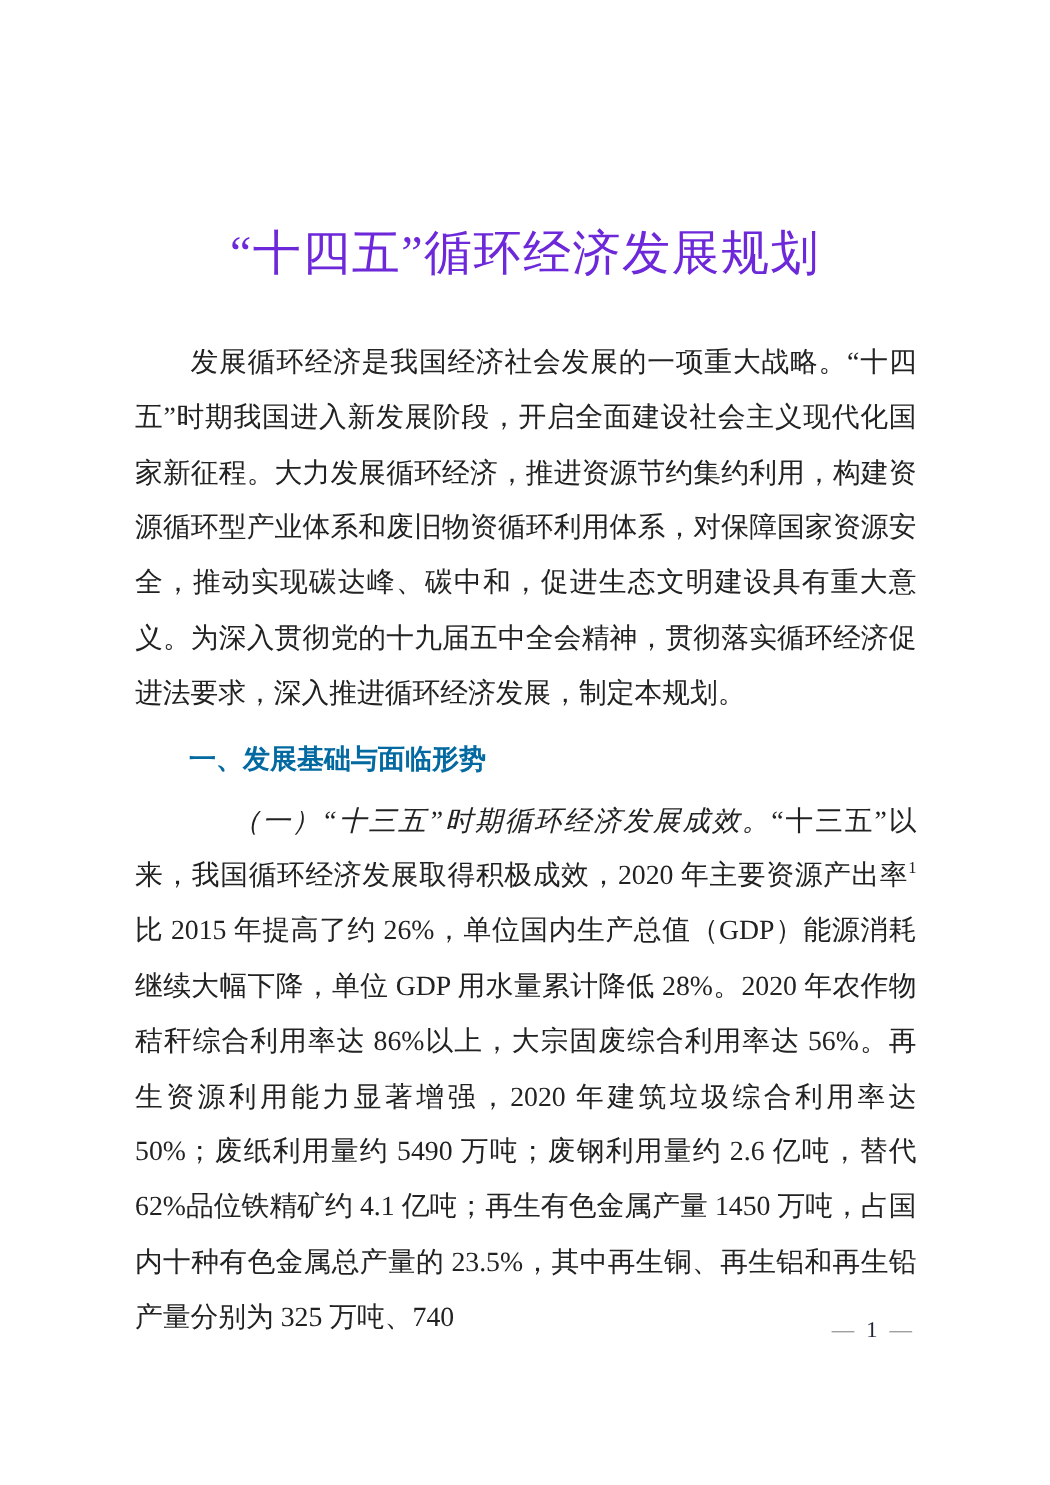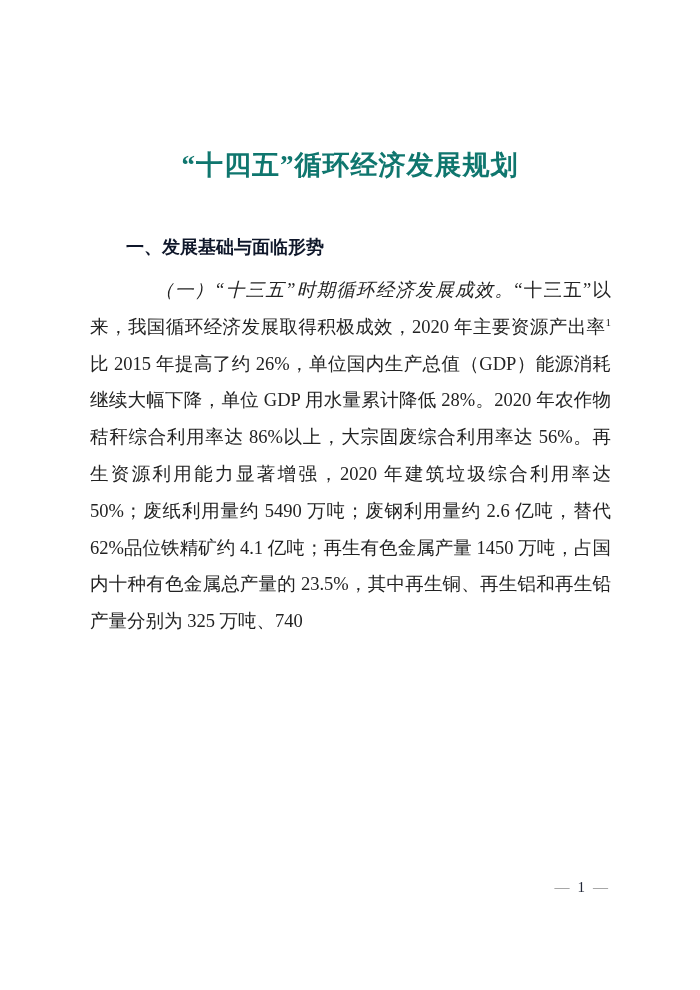--- a/index.html
+++ b/index.html
@@ -16,47 +16,47 @@
     font-family: "Liberation Serif", "DejaVu Serif", serif;
     overflow: hidden;
   }
   .doc-title {
     position: absolute;
     top: 147px;
     left: 0;
     width: 700px;
     margin: 0;
     text-align: center;
-    font-size: 27px;
-    font-weight: bold;
+    font-size: 32px;
+    font-weight: normal;
     letter-spacing: 1px;
-    color: #0f766e;
+    color: #6d28d9;
   }
   .body-block {
     position: absolute;
     top: 224px;
     left: 90px;
     width: 521px;
     font-size: 18.5px;
     line-height: 36.8px;
     text-align: justify;
     color: #222222;
   }
   .body-para {
     margin: 0;
     text-indent: 2em;
   }
   .section-heading {
     margin: 8px 0 8px 0;
     text-indent: 2em;
-    font-family: Liberation Mono, monospace;
+    font-family: Liberation Sans, sans-serif;
     font-size: 18px;
     font-weight: bold;
     line-height: 32px;
-    color: #0f172a;
+    color: #0369a1;
   }
   .lead-italic {
     font-style: italic;
     margin-left: 28px;
   }
   .footnote-ref {
     font-size: 11px;
     line-height: 0;
     vertical-align: super;
   }
@@ -99,20 +99,21 @@
 </style>
 </head>
 <body>
 
 <div class="page">
 
   <h1 class="doc-title">“十四五”循环经济发展规划</h1>
 
   <div class="body-block">
 
+    <p class="body-para">发展循环经济是我国经济社会发展的一项重大战略。“十四五”时期我国进入新发展阶段，开启全面建设社会主义现代化国家新征程。大力发展循环经济，推进资源节约集约利用，构建资源循环型产业体系和废旧物资循环利用体系，对保障国家资源安全，推动实现碳达峰、碳中和，促进生态文明建设具有重大意义。为深入贯彻党的十九届五中全会精神，贯彻落实循环经济促进法要求，深入推进循环经济发展，制定本规划。</p>
 
     <h2 class="section-heading">一、发展基础与面临形势</h2>
 
     <p class="body-para"><span class="lead-italic">（一）“十三五”时期循环经济发展成效。</span><span>“十三五”以来，我国循环经济发展取得积极成效，2020 年主要资源产出率</span><sup class="footnote-ref">1</sup><span>比 2015 年提高了约 26%，单位国内生产总值（GDP）能源消耗继续大幅下降，单位 GDP 用水量累计降低 28%。2020 年农作物秸秆综合利用率达 86%以上，大宗固废综合利用率达 56%。再生资源利用能力显著增强，2020 年建筑垃圾综合利用率达 50%；废纸利用量约 5490 万吨；废钢利用量约 2.6 亿吨，替代 62%品位铁精矿约 4.1 亿吨；再生有色金属产量 1450 万吨，占国内十种有色金属总产量的 23.5%，其中再生铜、再生铝和再生铅产量分别为 325 万吨、740</span></p>
   </div>
 
 
   <div class="page-number">
     <span class="dash">—</span><span class="num">1</span><span class="dash">—</span>
   </div>

